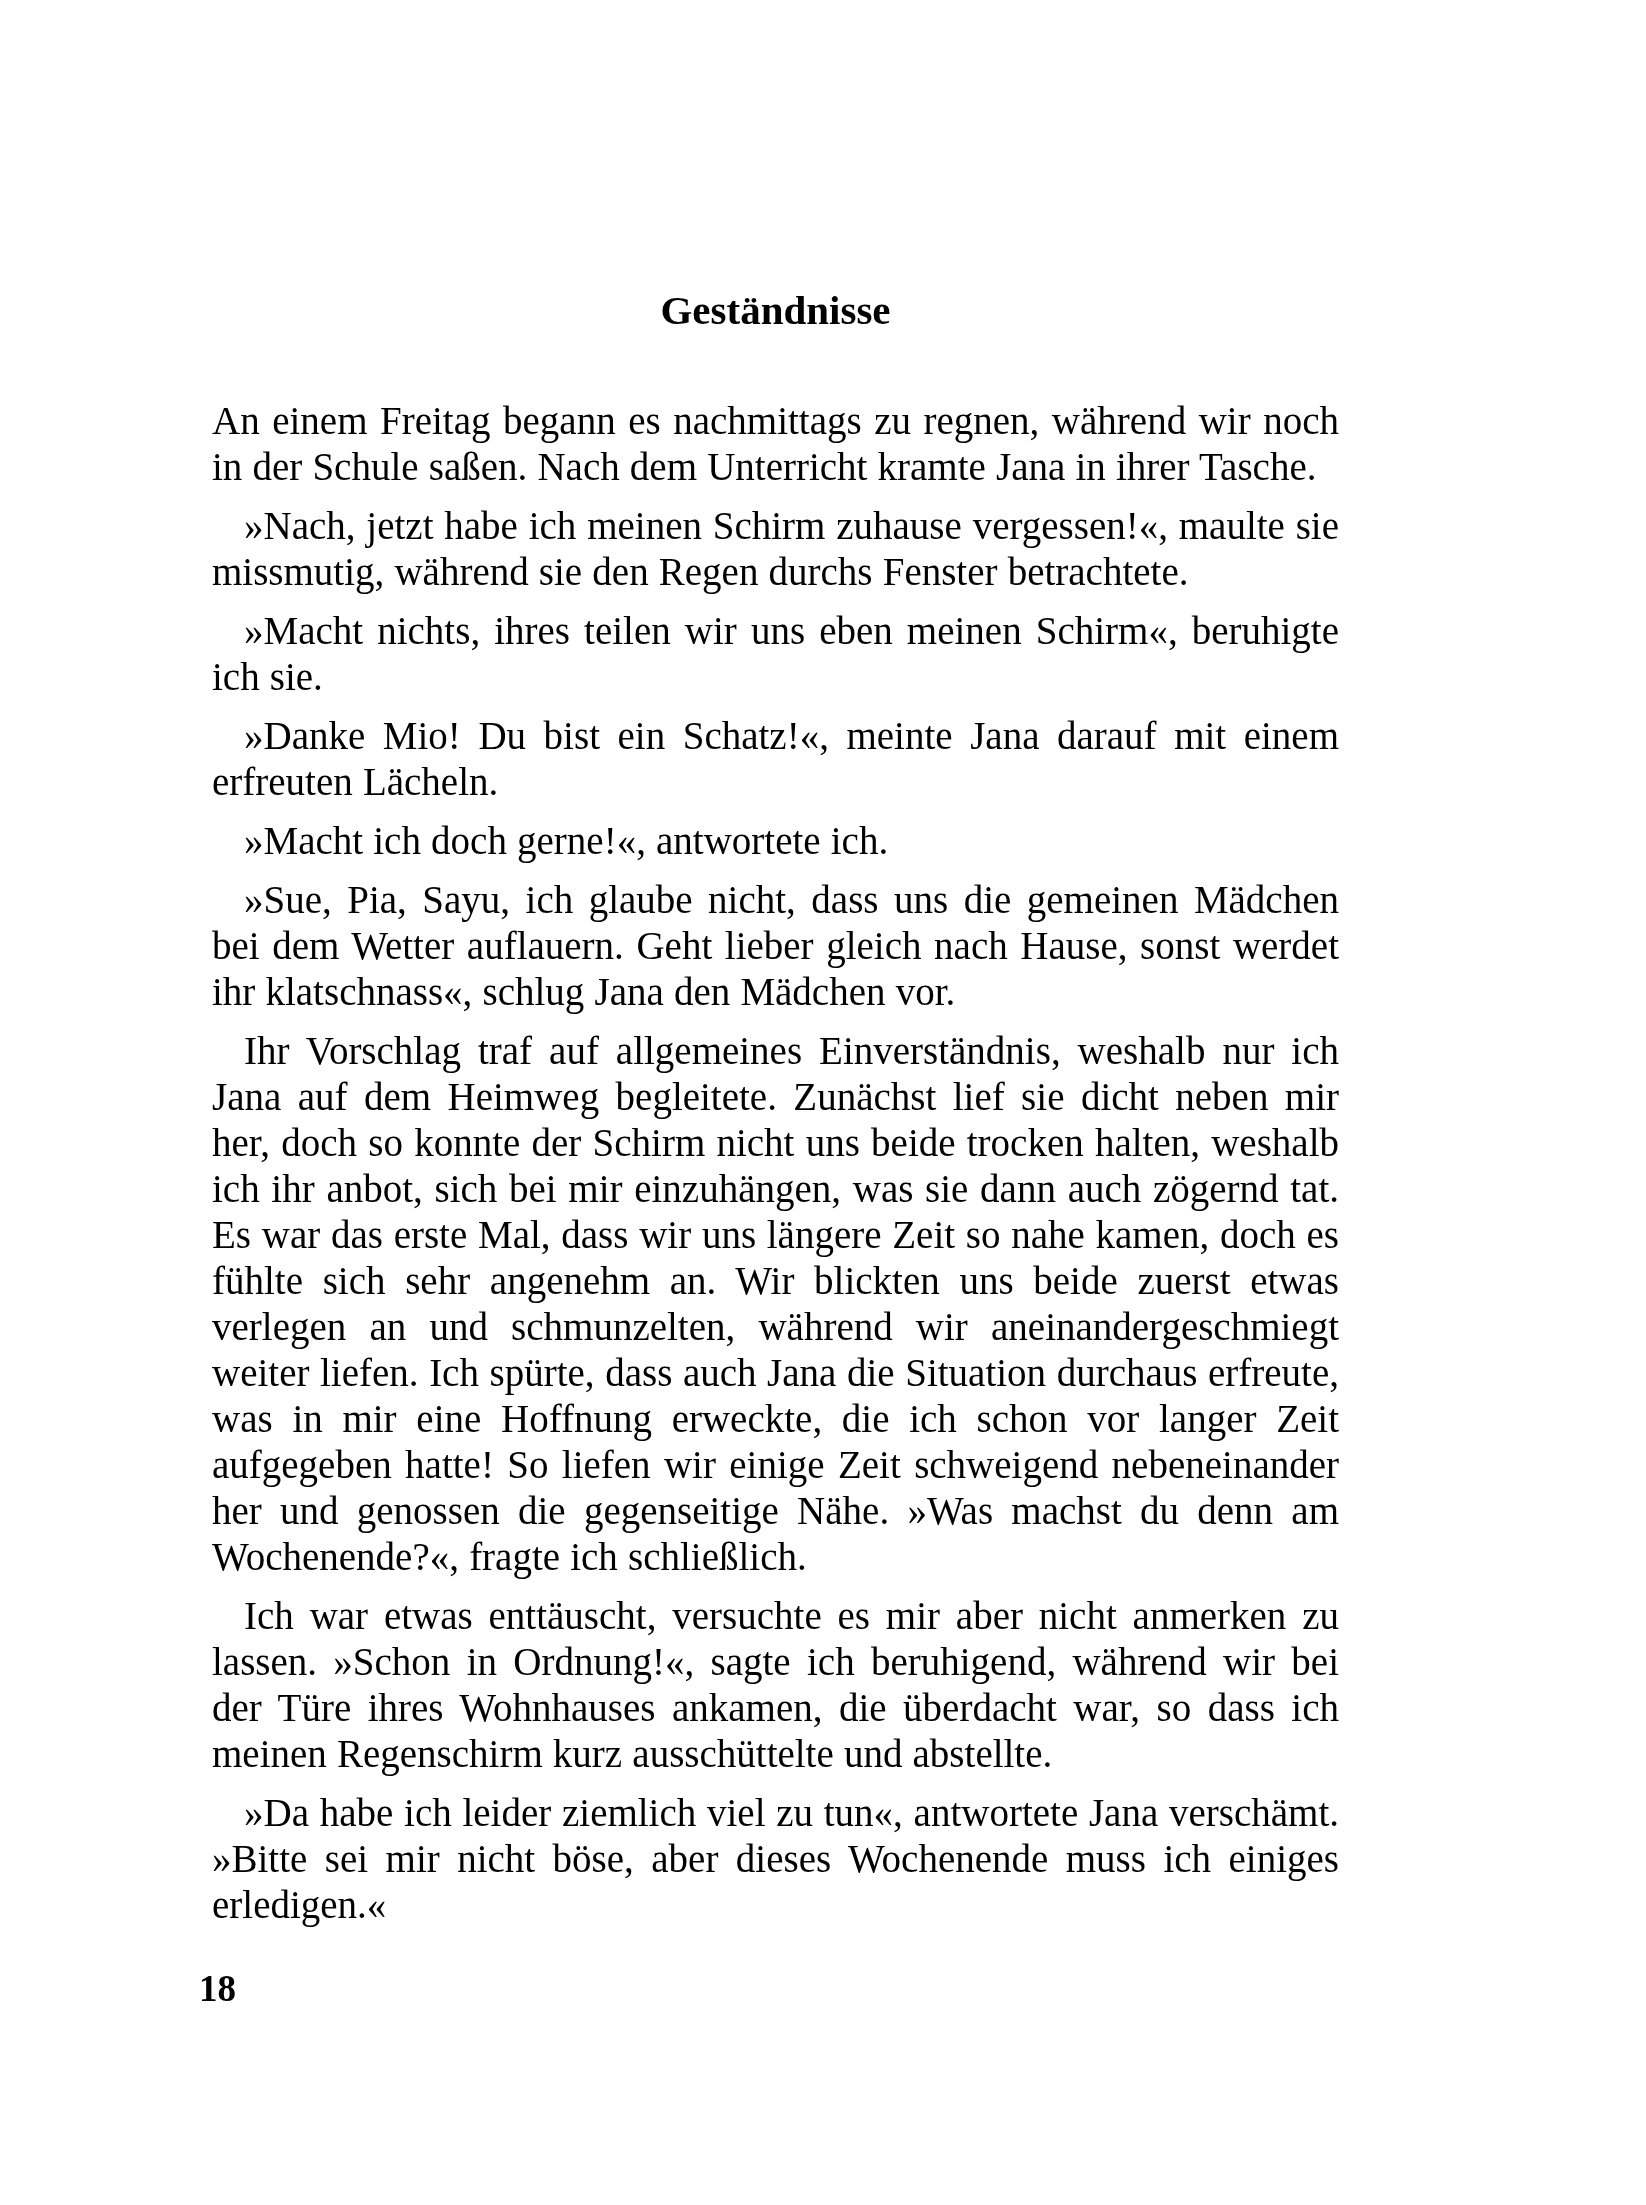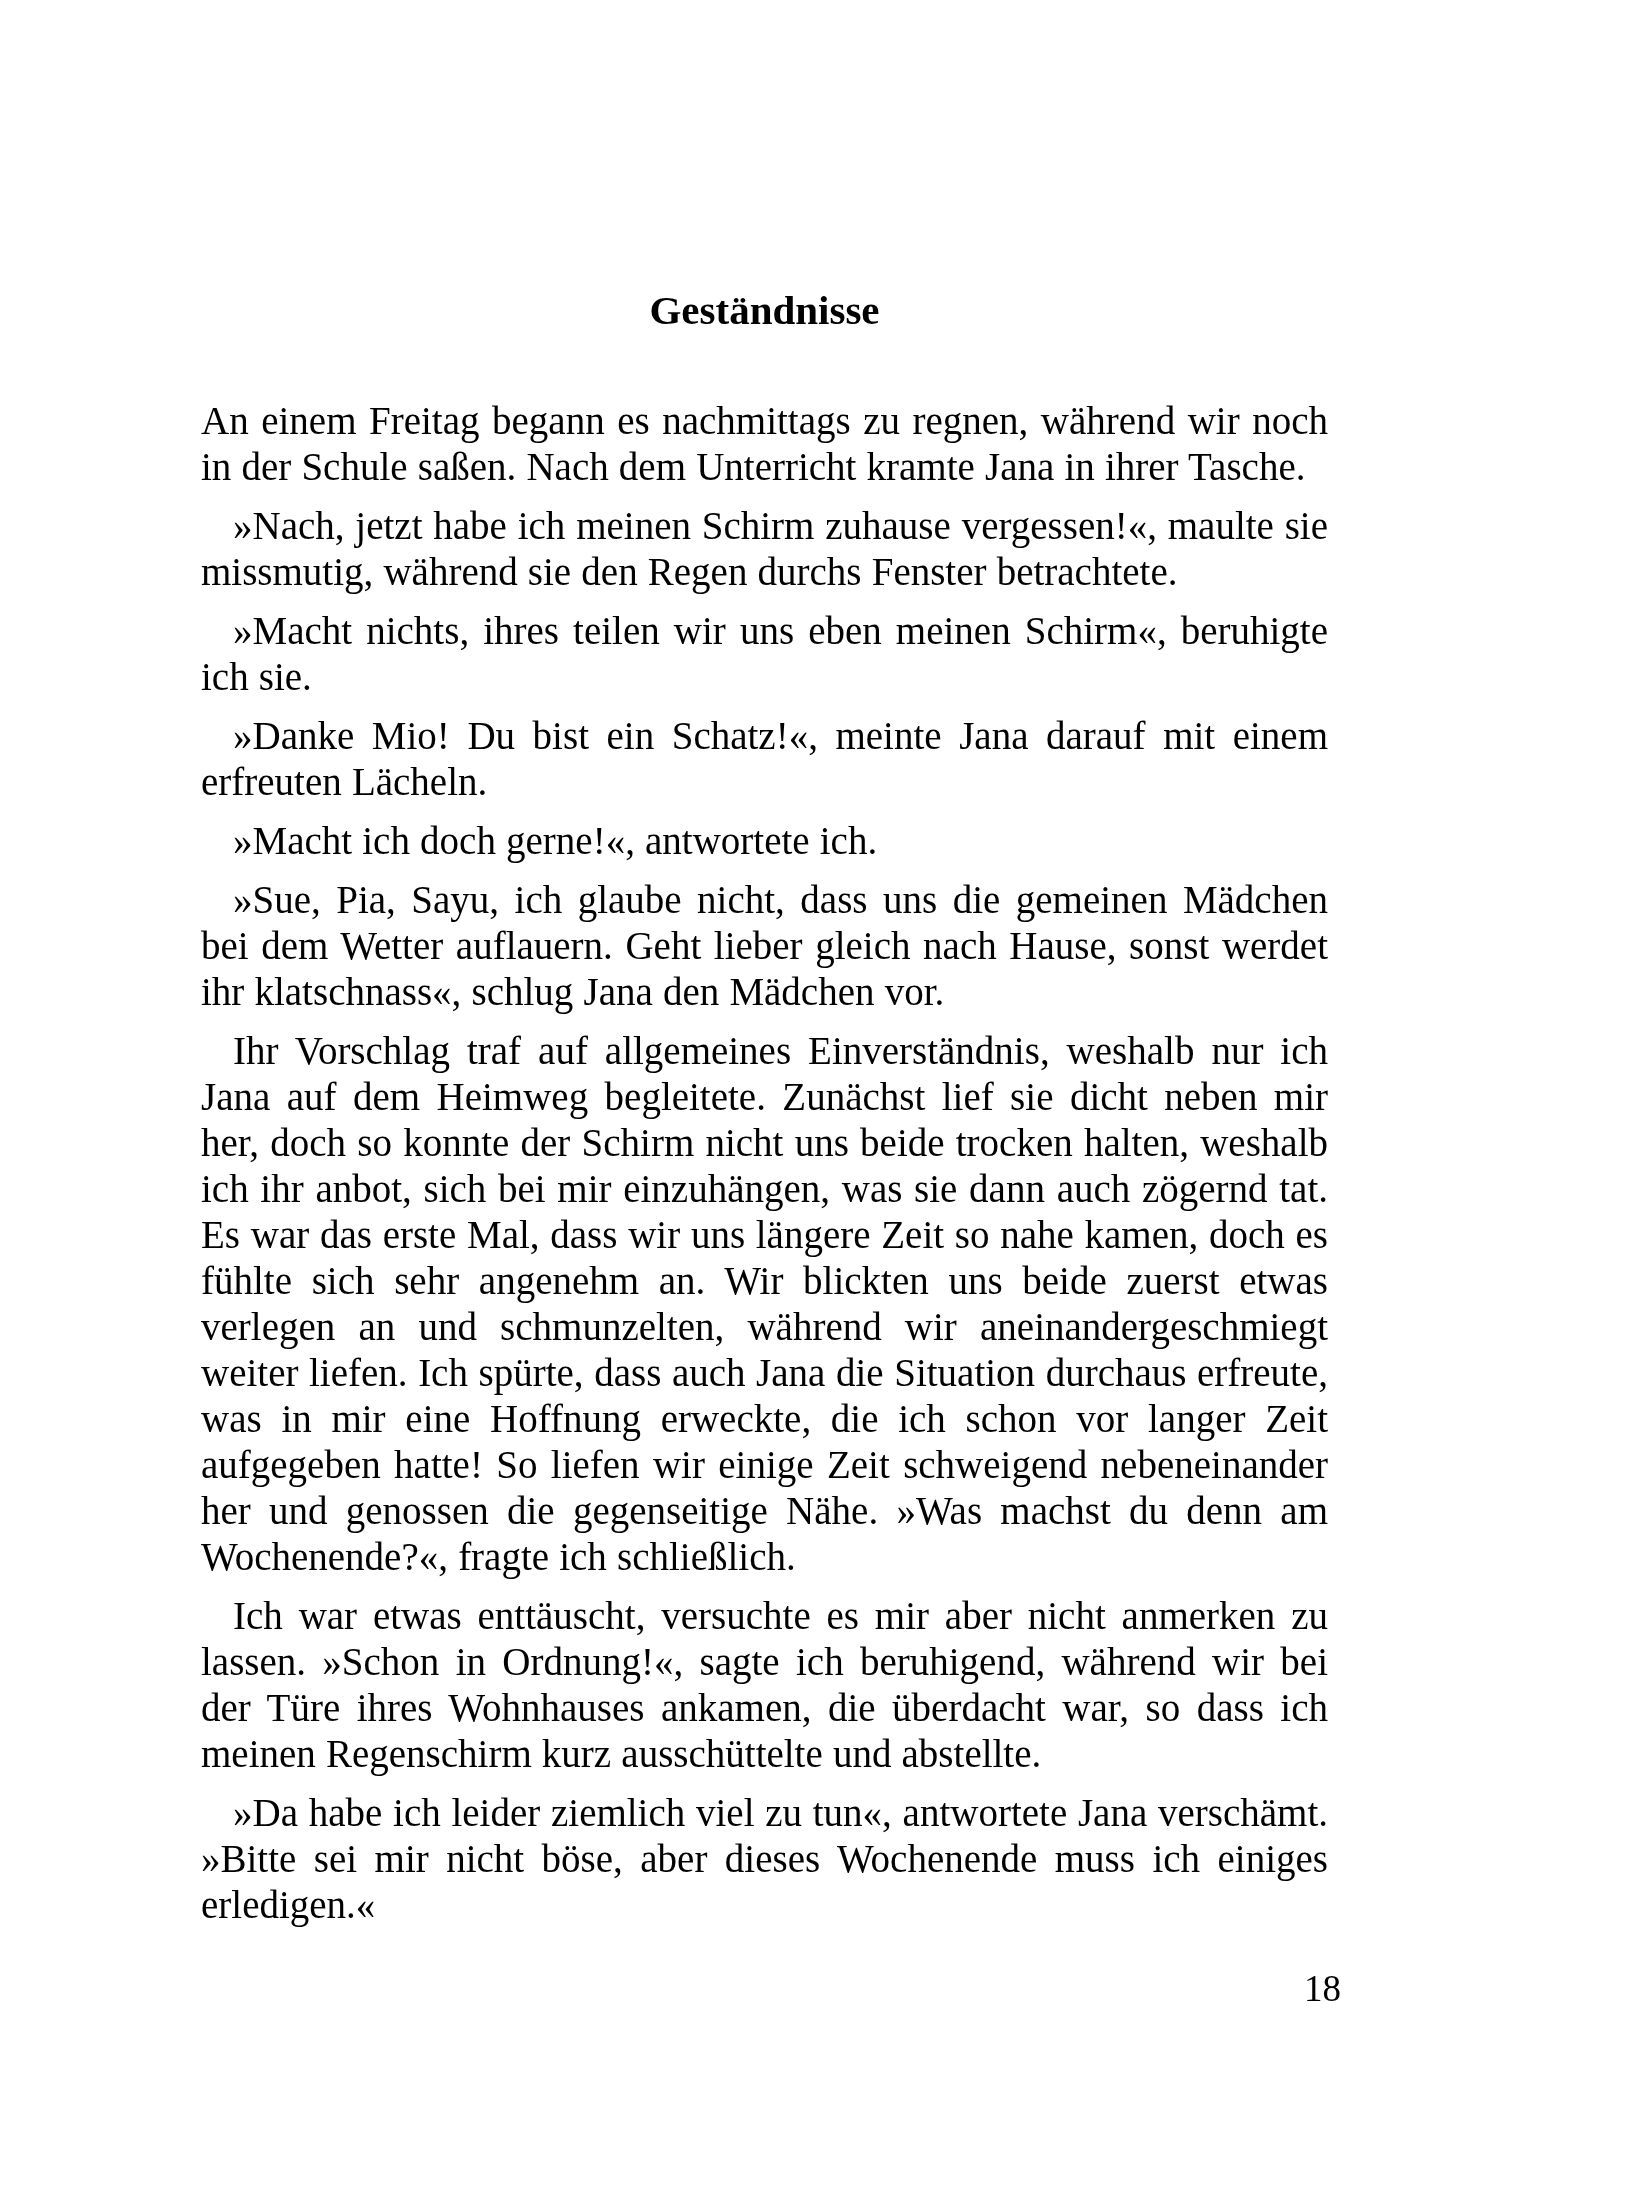--- a/index.html
+++ b/index.html
@@ -11,21 +11,21 @@
     position: relative;
     width: 1646px;
     height: 2292px;
     background: #ffffff;
     font-family: "Liberation Serif", serif;
     color: #000000;
     overflow: hidden;
   }
   .content {
     position: absolute;
-    left: 188px;
+    left: 199px;
     top: 287px;
     width: 1153px;
   }
   .doc-title {
     font-size: 41px;
     line-height: 46px;
     font-weight: bold;
     text-align: center;
     margin: 0 0 65px 0;
   }
@@ -37,21 +37,22 @@
     word-spacing: 0.4px;
     hyphens: manual;
   }
   .para.indent {
     text-indent: 32px;
   }
   .page-number {
     margin-top: 38px;
     font-size: 37px;
     line-height: 46px;
-    text-align: right;
+    text-align: left;
+    font-weight: bold;
   }
 </style>
 </head>
 <body>
 
 <div class="page">
   <div class="content">
 
     <h1 class="doc-title">Geständnisse</h1>
 

